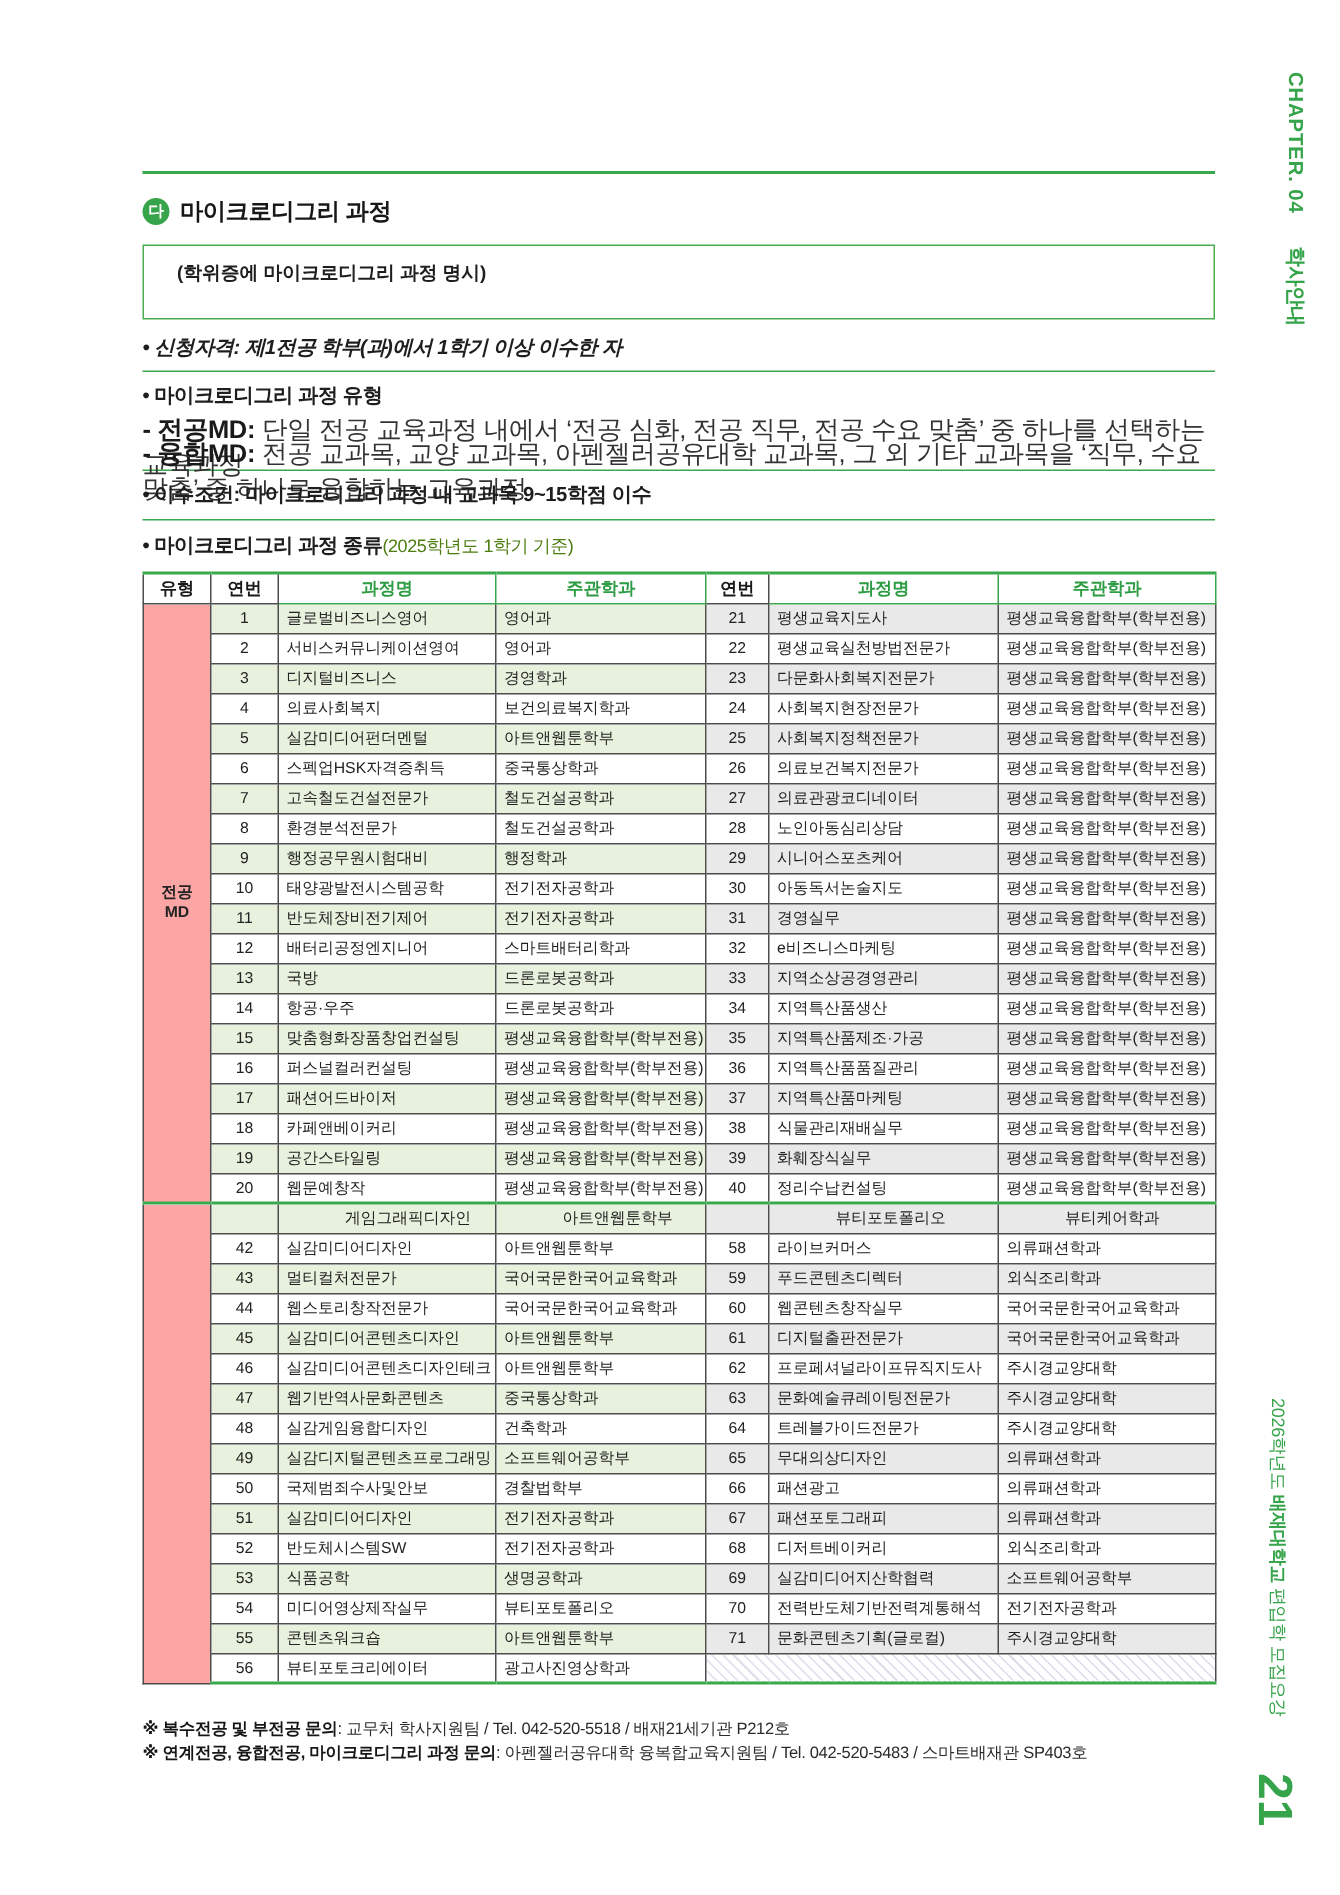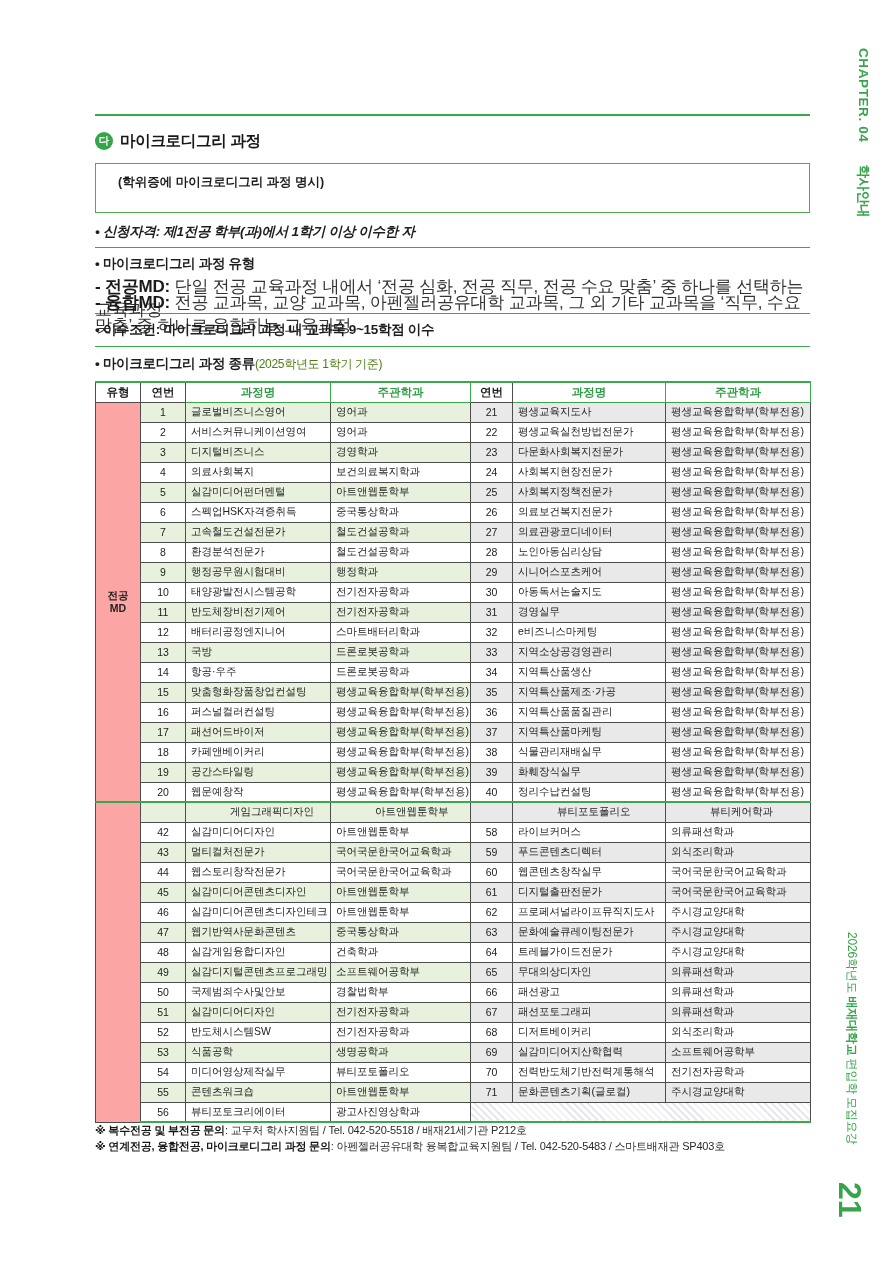--- a/index.html
+++ b/index.html
@@ -51,21 +51,21 @@
   td.num{text-align:center;}
   td.name{padding:0 5px;}
   td.s-left{background:var(--stripe-left);}
   td.s-right{background:var(--stripe-right);}
   td.type-cell{border:none;border-right:1px solid var(--border-dark);background:#fca5a5;
       text-align:center;vertical-align:middle;font-size:13px;font-weight:bold;color:#111;line-height:1.25;}
   tr.group-start td{border-top:2px solid var(--green-line);padding-left:44px;}
   tr.table-end td{border-bottom:2px solid var(--green-line);}
   td.hatch{background:repeating-linear-gradient(45deg,#ffffff 0 4px,#dcdbe8 4px 5px);}
 
-  .footnotes{font-size:11px;color:#2b2b2b;}
+  .footnotes{margin-top:22px;font-size:11px;color:#2b2b2b;}
   .footnote{height:16px;letter-spacing:-0.2px;}
   .footnote .fn-label{font-weight:bold;color:#161616;}
 
   .chapter-tab{position:absolute;left:872px;top:48px;transform-origin:0 0;transform:rotate(90deg);
       white-space:nowrap;color:var(--green);font-weight:bold;font-size:13.5px;letter-spacing:0.6px;}
   .chapter-tab .gap{margin-left:22px;letter-spacing:-0.3px;}
   .edition-tab{position:absolute;left:860px;top:932px;transform-origin:0 0;transform:rotate(90deg);
       white-space:nowrap;color:var(--green);font-size:12px;letter-spacing:-0.2px;}
   .edition-tab .ed-bold{font-weight:bold;}
   .page-num-tab{position:absolute;left:866px;top:1182px;transform-origin:0 0;transform:rotate(90deg);

